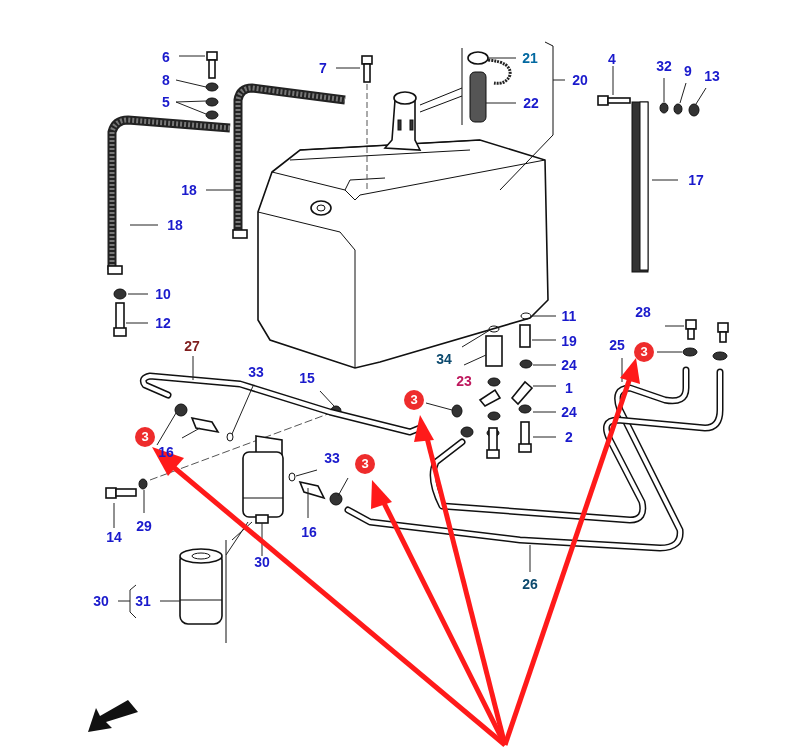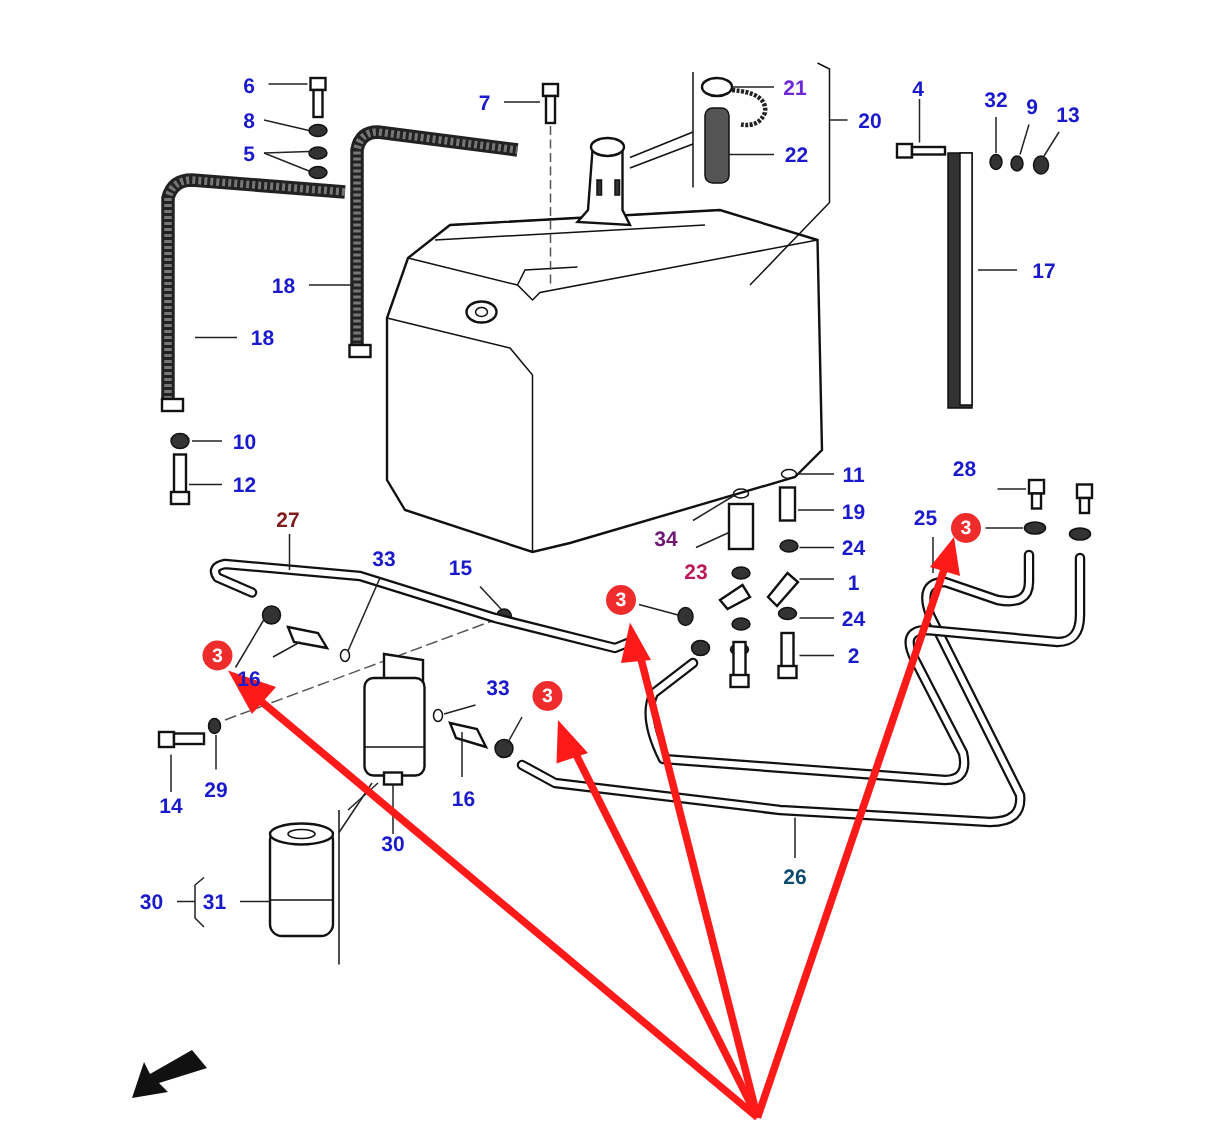--- a/index.html
+++ b/index.html
@@ -198,38 +198,38 @@
 
   <g>
     <polygon points="138,712 128,700 100,716 96,708 88,732 112,728 106,722" fill="#111"></polygon>
   </g>
 </svg>
 
 <span class="lbl" style="left:166px;top:57px;color:#1a1acc">6</span>
 <span class="lbl" style="left:166px;top:80px;color:#1a1acc">8</span>
 <span class="lbl" style="left:166px;top:102px;color:#1a1acc">5</span>
 <span class="lbl" style="left:323px;top:68px;color:#1a1acc">7</span>
-<span class="lbl" style="left:530px;top:58px;color:#6d28d9">21</span>
+<span class="lbl" style="left:530px;top:58px;color:#0369a1">21</span>
 <span class="lbl" style="left:531px;top:103px;color:#1a1acc">22</span>
 <span class="lbl" style="left:580px;top:80px;color:#1a1acc">20</span>
 <span class="lbl" style="left:612px;top:59px;color:#1a1acc">4</span>
 <span class="lbl" style="left:664px;top:66px;color:#1a1acc">32</span>
 <span class="lbl" style="left:688px;top:71px;color:#1a1acc">9</span>
 <span class="lbl" style="left:712px;top:76px;color:#1a1acc">13</span>
 <span class="lbl" style="left:189px;top:190px;color:#1a1acc">18</span>
 <span class="lbl" style="left:175px;top:225px;color:#1a1acc">18</span>
 <span class="lbl" style="left:696px;top:180px;color:#1a1acc">17</span>
 <span class="lbl" style="left:163px;top:294px;color:#1a1acc">10</span>
 <span class="lbl" style="left:163px;top:323px;color:#1a1acc">12</span>
 <span class="lbl" style="left:569px;top:316px;color:#1a1acc">11</span>
 <span class="lbl" style="left:569px;top:341px;color:#1a1acc">19</span>
 <span class="lbl" style="left:643px;top:312px;color:#1a1acc">28</span>
 <span class="lbl" style="left:617px;top:345px;color:#1a1acc">25</span>
 <span class="lbl" style="left:192px;top:346px;color:#7f1d1d">27</span>
-<span class="lbl" style="left:444px;top:359px;color:#701a75">34</span>
+<span class="lbl" style="left:444px;top:359px;color:#0c4a6e">34</span>
 <span class="lbl" style="left:569px;top:365px;color:#1a1acc">24</span>
 <span class="lbl" style="left:464px;top:381px;color:#be185d">23</span>
 <span class="lbl" style="left:569px;top:388px;color:#1a1acc">1</span>
 <span class="lbl" style="left:256px;top:372px;color:#1a1acc">33</span>
 <span class="lbl" style="left:307px;top:378px;color:#1a1acc">15</span>
 <span class="lbl" style="left:569px;top:412px;color:#1a1acc">24</span>
 <span class="lbl" style="left:569px;top:437px;color:#1a1acc">2</span>
 <span class="lbl" style="left:166px;top:452px;color:#1a1acc">16</span>
 <span class="lbl" style="left:332px;top:458px;color:#1a1acc">33</span>
 <span class="lbl" style="left:114px;top:537px;color:#1a1acc">14</span>

